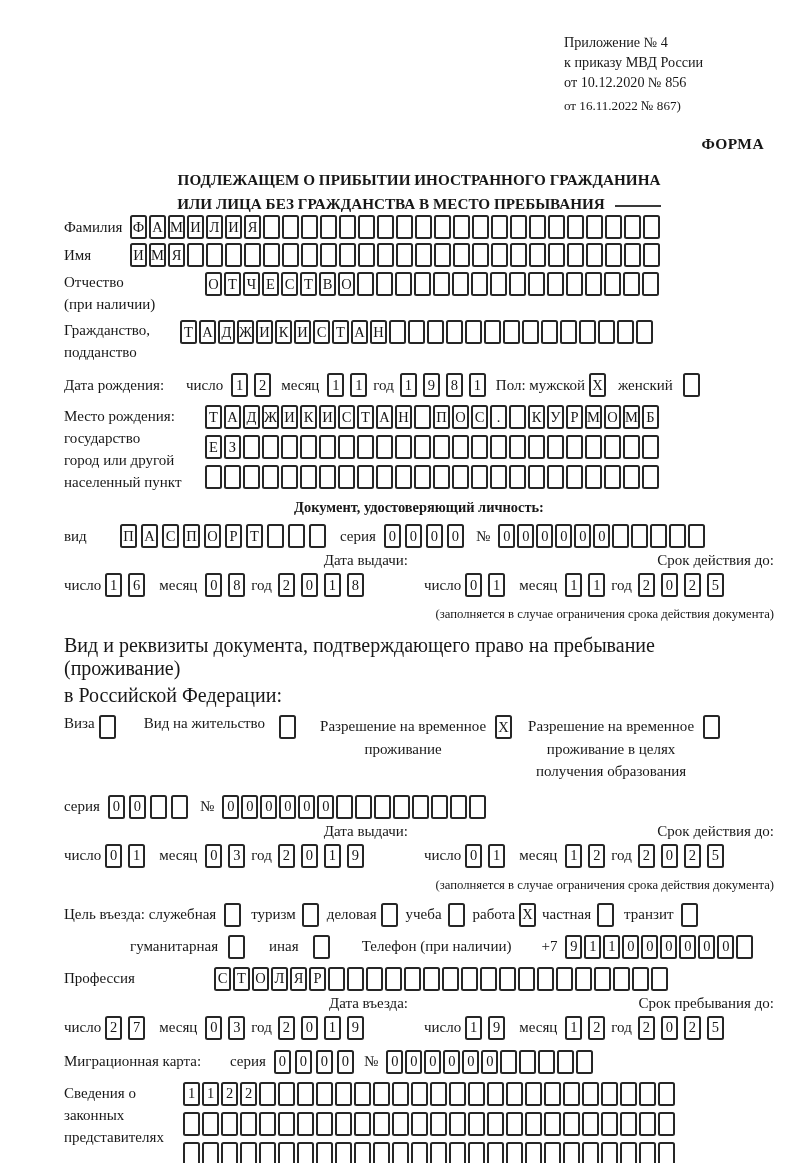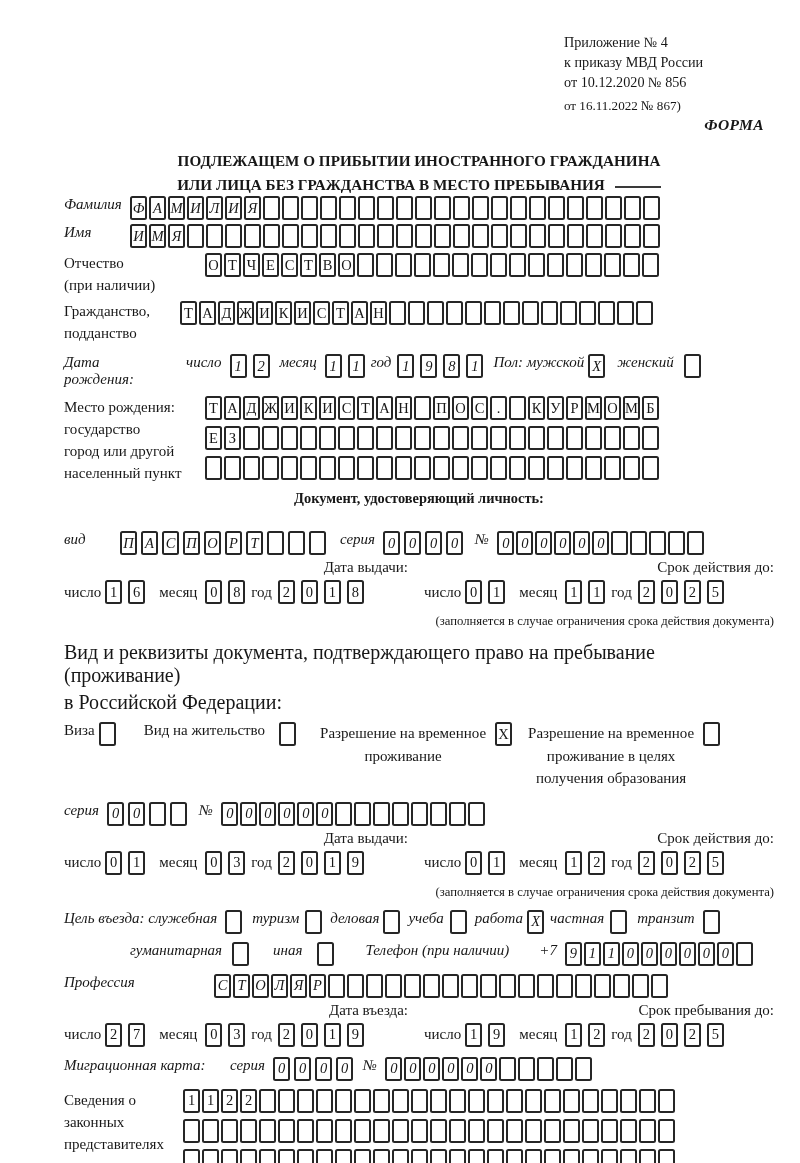--- a/index.html
+++ b/index.html
@@ -4,47 +4,47 @@
 <style>
   * { box-sizing: border-box; }
   html, body { margin:0; padding:0; background:#fff; }
   body { width:800px; min-height:1163px; font-family:"Liberation Serif","DejaVu Serif",serif; color:#171717; }
   .page { padding:32px 26px 18px 64px; }
 
   .header { margin-left:500px; font-size:14.2px; line-height:1.42; }
   .header .hline-small { font-size:13.1px; }
   .header .hgap { height:5px; }
 
-  .forma { text-align:right; font-weight:bold; font-size:15.5px; margin-top:0; padding-right:10px; letter-spacing:.4px;font-style:italic; }
+  .forma { text-align:right; font-weight:bold; font-size:15.5px; margin-top:19px; padding-right:10px; letter-spacing:.4px; }
 
   .title { text-align:center; font-weight:bold; font-size:15.2px; margin-top:15px; line-height:1.55; }
   .uline { display:inline-block; width:46px; border-bottom:2px solid #3a3a3a; margin-left:10px; vertical-align:2px; }
 
   .section-title { font-weight:bold; font-size:14.4px; margin:24px 0 18px 0; }
 
-  .frow { display:flex; align-items:flex-start; margin-bottom:4px;font-style:italic; }
+  .frow { display:flex; align-items:center; margin-bottom:4px; }
   .fgroup { display:flex; align-items:flex-start; margin-bottom:4px; }
   .lbl { font-size:15px; flex:none; }
   .lblcol { flex:none; font-size:15px; line-height:22px; }
   .w66{width:66px}.w116{width:116px}.w141{width:141px}.w150{width:150px}.w119{width:119px}.w56{width:56px}.w108{width:108px}
 
   .cells { display:inline-flex; flex:none; }
   .cell { flex:none; display:inline-flex; align-items:center; justify-content:center;
           width:17px; height:24px; border:2px solid #262626; border-radius:2.5px;
           margin-right:2px; font-size:14.5px; background:#fff; }
   .cells.sp .cell { margin-right:6px; }
   .cells.md .cell { margin-right:4px; }
 
   .stack .cellrow { display:flex; margin-bottom:6px; }
 
   .g4{margin-left:4px}.g6{margin-left:6px}.g8{margin-left:8px}.g10{margin-left:10px}
   .g14{margin-left:14px}.g16{margin-left:16px}.g22{margin-left:22px}.g26{margin-left:26px}
   .g30{margin-left:30px}
 
-  .doc-header { text-align:center; font-weight:bold; font-size:14.4px; margin:4px 0 24px; }
+  .doc-header { text-align:center; font-weight:bold; font-size:14.4px; margin:4px 0 8px; }
 
   .twocol { display:flex; margin-top:4px; }
   .col-l { width:344px; flex:none; }
   .col-r { flex:1; }
   .dhead { font-size:15px; text-align:right; margin-bottom:4px; }
   .dline { display:flex; align-items:center; }
   .note  { font-size:12.7px; text-align:right; margin-top:10px; margin-bottom:8px; }
 
   .ptext { font-size:20px; margin:4px 0 2px; }
   .optrow { display:flex; align-items:flex-start; margin:8px 0 12px; }

